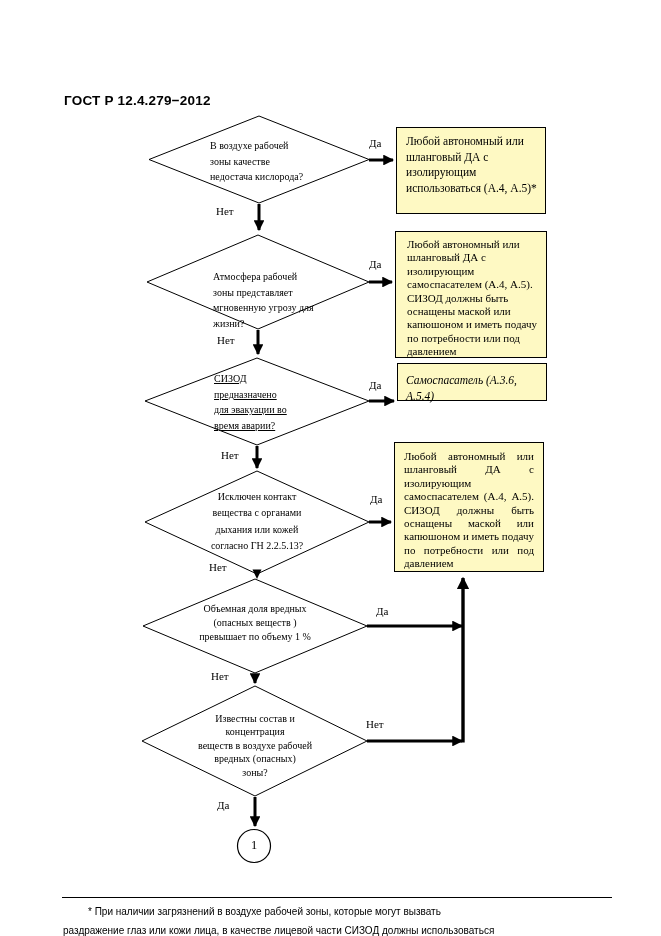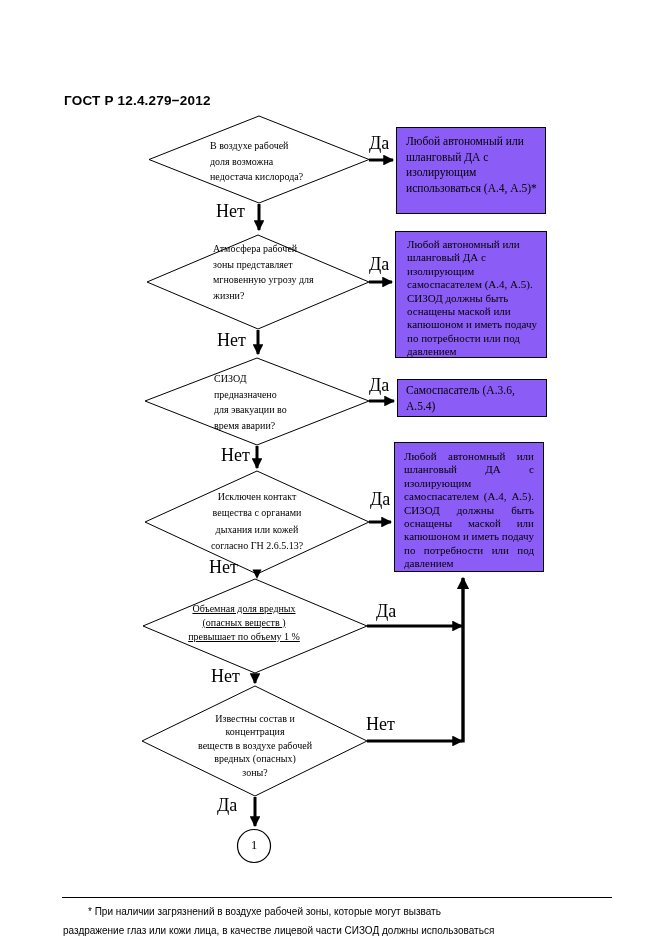--- a/index.html
+++ b/index.html
@@ -12,27 +12,27 @@
   .abs { position:absolute; }
   .title {
     font-family:"Liberation Sans", sans-serif;
     font-weight:bold; font-size:13.5px; letter-spacing:0.2px;
   }
   svg.shapes { position:absolute; left:0; top:0; }
   .lines > div { white-space:nowrap; }
   .dtext { font-size:10px; line-height:15.5px; }
   .center > div { text-align:center; }
   .obox {
-    box-sizing:border-box; border:1.4px solid #000; background:#8b5cf6;
+    box-sizing:border-box; border:1.4px solid #000; background:#fef9c3;
     font-size:11.5px; line-height:15.5px;
   }
   .obox.small { font-size:11px; line-height:13.4px; }
   .justify > div { text-align:justify; text-align-last:justify; }
   .justify > div:last-child { text-align-last:left; }
-  .lbl { font-size:18px; line-height:14px; }
+  .lbl { font-size:11px; line-height:14px; }
   .circle-lbl { font-size:12.5px; text-align:center; }
   .sep { border-top:1.4px solid #000; height:0; }
   .footnote {
     font-family:"Liberation Sans", sans-serif;
     font-size:10px; line-height:19.3px;
   }
   .footnote > div:first-child { padding-left:25px; }
 </style>
 </head>
 <body>
@@ -67,42 +67,42 @@
     <polygon points="252.5,541.5 261.5,541.5 257,551" fill="#000"></polygon>
     <line x1="367" y1="598" x2="462" y2="598" stroke="#000" stroke-width="3" marker-end="url(#ah)"></line>
     <line x1="255" y1="646" x2="255" y2="655" stroke="#000" stroke-width="3" marker-end="url(#ah)"></line>
     <line x1="367" y1="713" x2="462" y2="713" stroke="#000" stroke-width="3" marker-end="url(#ah)"></line>
     <line x1="255" y1="769" x2="255" y2="798" stroke="#000" stroke-width="3" marker-end="url(#ah)"></line>
     <line x1="463" y1="714.5" x2="463" y2="550" stroke="#000" stroke-width="3.4" marker-end="url(#ah)"></line>
   </svg>
 
   <div class="abs dtext lines" style="left:210px; top:110px;">
       <div>В воздухе рабочей</div>
-      <div>доля возможна</div>
+      <div>зоны качестве</div>
       <div>недостача кислорода?</div>
     </div>
-  <div class="abs dtext lines" style="left:213px; top:213px;">
+  <div class="abs dtext lines" style="left:213px; top:241px;">
       <div>Атмосфера рабочей</div>
       <div>зоны представляет</div>
       <div>мгновенную угрозу для</div>
       <div>жизни?</div>
     </div>
-  <div class="abs dtext lines" style="left:214px; top:343px;">
+  <div class="abs dtext lines" style="left:214px; top:343px;text-decoration:underline;">
       <div>СИЗОД</div>
       <div>предназначено</div>
       <div>для эвакуации во</div>
       <div>время аварии?</div>
     </div>
   <div class="abs dtext lines center" style="left:157px; top:461px; width:200px; line-height:16.3px;">
       <div>Исключен контакт</div>
       <div>вещества с органами</div>
       <div>дыхания или кожей</div>
-      <div>согласно ГН 2.6.5.13?</div>
+      <div>согласно ГН 2.2.5.13?</div>
     </div>
-  <div class="abs dtext lines center" style="left:144px; top:574px; width:200px; line-height:13.8px;text-decoration:underline;">
+  <div class="abs dtext lines center" style="left:155px; top:574px; width:200px; line-height:13.8px;">
       <div>Объемная доля вредных</div>
       <div>(опасных веществ )</div>
       <div>превышает по объему 1 %</div>
     </div>
   <div class="abs dtext lines center" style="left:155px; top:684px; width:200px; line-height:13.4px;">
       <div>Известны состав и</div>
       <div>концентрация</div>
       <div>веществ в воздухе рабочей</div>
       <div>вредных (опасных)</div>
       <div>зоны?</div>
@@ -118,21 +118,21 @@
       <div>Любой автономный  или</div>
       <div>шланговый ДА с</div>
       <div>изолирующим</div>
       <div>самоспасателем (А.4, А.5).</div>
       <div>СИЗОД должны быть</div>
       <div>оснащены маской или</div>
       <div>капюшоном и иметь подачу</div>
       <div>по потребности или  под</div>
       <div>давлением</div>
     </div>
-  <div class="abs obox lines" style="left:397px; top:351px; width:150px; height:38px; padding:3px 5px 0 8px;">
+  <div class="abs obox lines" style="left:397px; top:335px; width:150px; height:38px; padding:9px 5px 0 8px;font-style:italic;">
       <div>Самоспасатель (А.3.6,</div>
       <div>А.5.4)</div>
     </div>
   <div class="abs obox small lines justify" style="left:394px; top:414px; width:150px; height:130px; padding:7px 9px 0 9px;">
       <div>Любой автономный или</div>
       <div>шланговый ДА с</div>
       <div>изолирующим</div>
       <div>самоспасателем (А.4, А.5).</div>
       <div>СИЗОД должны быть</div>
       <div>оснащены маской или</div>

